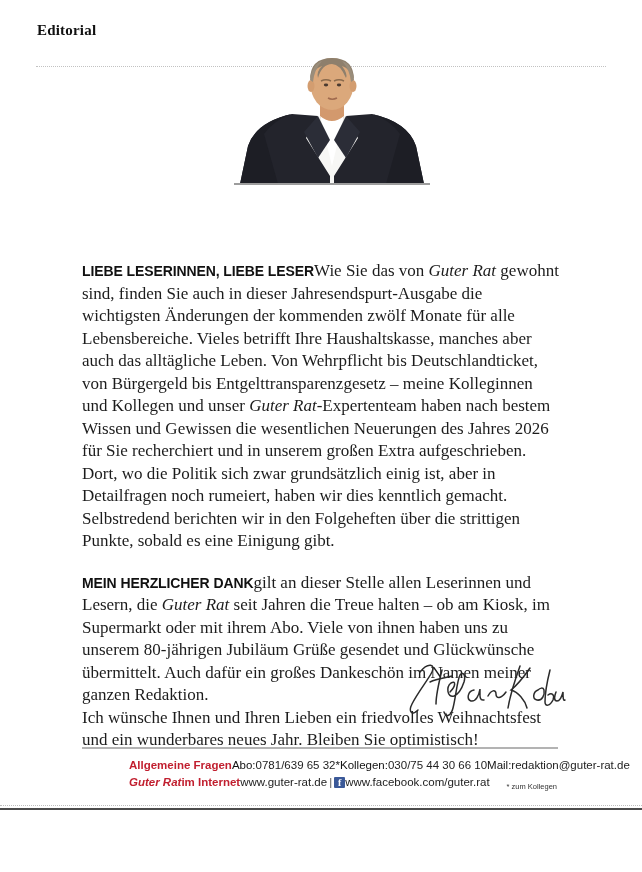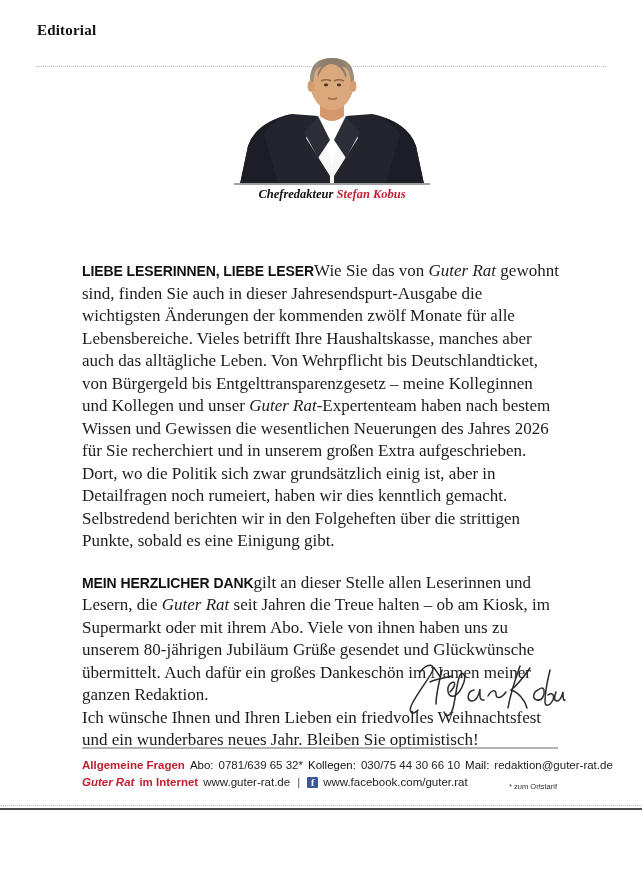--- a/index.html
+++ b/index.html
@@ -40,21 +40,21 @@
   }
   .ital{font-style:italic;}
   .signature{position:absolute;left:398px;top:658px;width:168px;height:72px;}
   .footer-rule{
     position:absolute;left:82px;top:747px;width:476px;height:2px;background:#b3b3b3;
   }
   .contact{
     position:absolute;left:82px;top:759px;width:476px;
     font-family:"Liberation Sans",sans-serif;font-size:11.5px;color:#222;
   }
-  .contact-line{display:flex;align-items:center;gap:5px;margin-bottom:5px;white-space:nowrap;}
+  .contact-line{display:flex;align-items:center;margin-bottom:5px;white-space:nowrap;margin-left:47px;}
   .c-red{color:var(--red,#c11f2f);font-weight:700;}
   .c-red-i{color:var(--red,#c11f2f);font-weight:700;font-style:italic;}
   .c-bold{font-weight:400;color:#111;}
   .c-sep{color:#555;margin:0 2px;}
   .fb-icon{
     display:inline-flex;align-items:flex-end;justify-content:center;
     width:11px;height:11px;background:var(--fb,#3b5998);color:#fff;
     font-family:"Liberation Serif",serif;font-weight:700;font-size:10px;line-height:11px;
     border-radius:1px;overflow:hidden;
   }
@@ -111,24 +111,20 @@
       <path d="M190 130 L182 92 Q174 68 138 60 L112 62 L124 84 L100 122 L100 130 Z" fill="#23242c"></path>
 
       <path d="M84 62 L96 86 L84 104 L70 78 Z" fill="#2b2d37"></path>
       <path d="M112 62 L100 86 L112 104 L126 78 Z" fill="#2b2d37"></path>
       <path d="M58 60 Q40 66 30 80 L44 130 L6 130 L14 92 Q22 68 58 60 Z" fill="#1d1e25"></path>
       <path d="M138 60 Q156 66 166 80 L152 130 L190 130 L182 92 Q174 68 138 60 Z" fill="#1d1e25"></path>
     </svg>
   </div>
   <div class="photo-bottom-rule"></div>
 
-  <div class="caption">
-    <span>Chefredakteur</span>
-    <span class="name">Stefan Kobus</span>
-  </div>
 
 
   <div class="article-body">
       <p class="body-para"><span class="lead-in">LIEBE LESERINNEN, LIEBE LESER</span><span>Wie Sie das von </span><span class="ital">Guter Rat</span><span> gewohnt sind, finden Sie auch in dieser Jahresendspurt-Ausgabe die wichtigsten Änderungen der kommenden zwölf Monate für alle Lebensbereiche. Vieles betrifft Ihre Haushaltskasse, manches aber auch das alltägliche Leben. Von Wehrpflicht bis Deutschlandticket, von Bürgergeld bis Entgelttransparenzgesetz – meine Kolleginnen und Kollegen und unser </span><span class="ital">Guter Rat</span><span>-Expertenteam haben nach bestem Wissen und Gewissen die wesentlichen Neuerungen des Jahres 2026 für Sie recherchiert und in unserem großen Extra aufgeschrieben. Dort, wo die Politik sich zwar grundsätzlich einig ist, aber in Detailfragen noch rumeiert, haben wir dies kenntlich gemacht. Selbstredend berichten wir in den Folgeheften über die strittigen Punkte, sobald es eine Einigung gibt.</span></p>
       <p class="body-para"><span class="lead-in">MEIN HERZLICHER DANK</span><span>gilt an dieser Stelle allen Leserinnen und Lesern, die </span><span class="ital">Guter Rat</span><span> seit Jahren die Treue halten – ob am Kiosk, im Supermarkt oder mit ihrem Abo. Viele von ihnen haben uns zu unserem 80-jährigen Jubiläum Grüße gesendet und Glückwünsche übermittelt. Auch dafür ein großes Dankeschön im Namen meiner ganzen Redaktion.</span><br><span>Ich wünsche Ihnen und Ihren Lieben ein friedvolles Weihnachtsfest und ein wunderbares neues Jahr. Bleiben Sie optimistisch!</span></p>
     </div>
 
   <div class="signature">
     <svg width="168" height="72" viewBox="0 0 168 72">
       <g fill="none" stroke="#2b2b2b" stroke-width="1.5" stroke-linecap="round">
@@ -170,21 +166,21 @@
     <div class="contact-line">
       <span class="c-red-i">Guter Rat</span>
       <span class="c-red">im Internet</span>
       <span>www.guter-rat.de</span>
       <span class="c-sep">|</span>
       <span class="fb-icon">f</span>
       <span>www.facebook.com/guter.rat</span>
     </div>
   </div>
 
-  <div class="footnote">* zum Ortstarif</div>
+  <div class="footnote">* zum Kollegen</div>
 
   <div class="bottom-dotted"></div>
   <div class="bottom-edge"></div>
 
   <div class="page-footer">
     <span class="issue">Guter Rat | 1.2026</span>
     <span class="pagenum">3</span>
   </div>
 
 </div>

